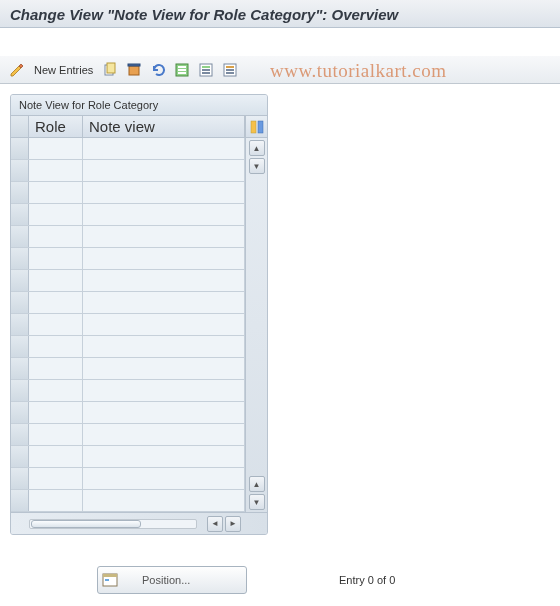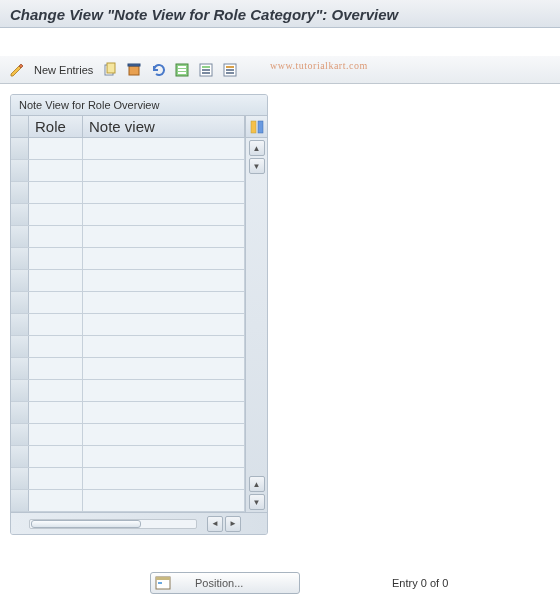--- a/index.html
+++ b/index.html
@@ -46,21 +46,21 @@
       font-size: 11px;
       color: #333;
       cursor: pointer;
       padding: 0 2px;
     }
     .watermark {
       position: absolute;
       left: 270px;
       top: 4px;
       color: rgba(207, 95, 33, 0.6);
-      font-size: 10px;
+      font-size: 19px;
       font-family: Georgia, serif;
       letter-spacing: 0.5px;
       pointer-events: none;
     }
     .content-area {
       padding: 10px;
       background: #fff;
       height: calc(100% - 105px);
       position: relative;
     }
@@ -185,23 +185,23 @@
     .footer {
       position: absolute;
       bottom: 12px;
       left: 0;
       right: 0;
       display: flex;
       align-items: center;
       padding: 0 30px;
     }
     .position-btn {
-      margin-left: 120px;
+      margin-left: 67px;
       width: 150px;
-      height: 22px;
+      height: 28px;
       background: linear-gradient(to bottom, #fefefe, #e4e9ee);
       border: 1px solid #a8b4c0;
       border-radius: 3px;
       display: flex;
       align-items: center;
       font-size: 11px;
       color: #555;
       cursor: pointer;
       padding: 0 4px;
     }
@@ -275,21 +275,21 @@
         <rect x="4" y="4" width="8" height="2" fill="#d8a048"></rect>
         <rect x="4" y="7" width="8" height="2" fill="#7a8aa0"></rect>
         <rect x="4" y="10" width="8" height="2" fill="#7a8aa0"></rect>
       </svg>
   </span>
   <span class="watermark">www.tutorialkart.com</span>
 </div>
 
 <div class="content-area">
   <div class="table-panel">
-    <div class="table-title">Note View for Role Overview</div>
+    <div class="table-title">Note View for Role Category</div>
     <div class="table-header-row">
       <div class="row-selector-head"></div>
       <div class="col-head col-role-head">Role</div>
       <div class="col-head col-noteview-head">Note view</div>
       <div class="col-config">
         <svg width="14" height="14" viewBox="0 0 14 14">
             <rect x="1" y="1" width="5" height="12" fill="#f5c04a" stroke="#b89a3a" stroke-width="0.5"></rect>
             <rect x="8" y="1" width="5" height="12" fill="#6a9ae0" stroke="#3a6ab0" stroke-width="0.5"></rect>
           </svg>
       </div>

